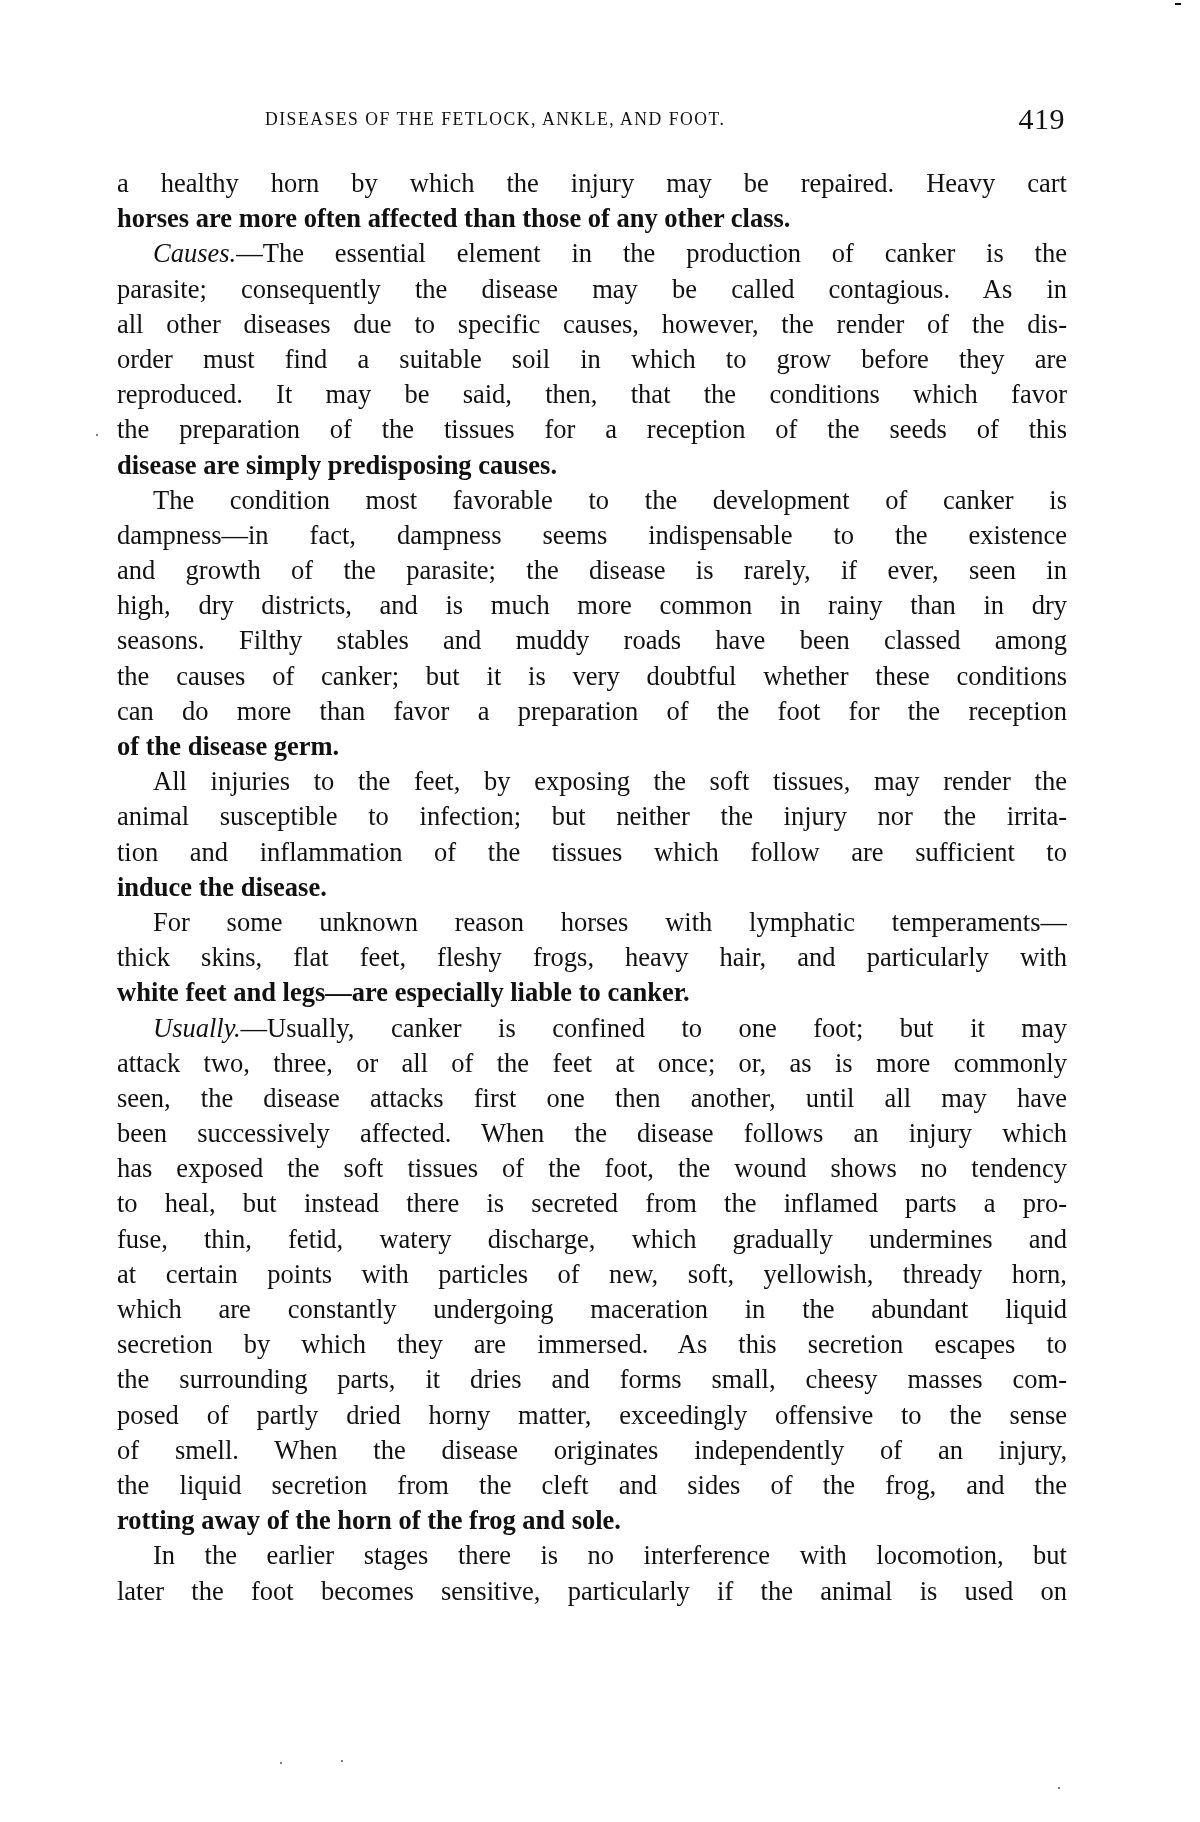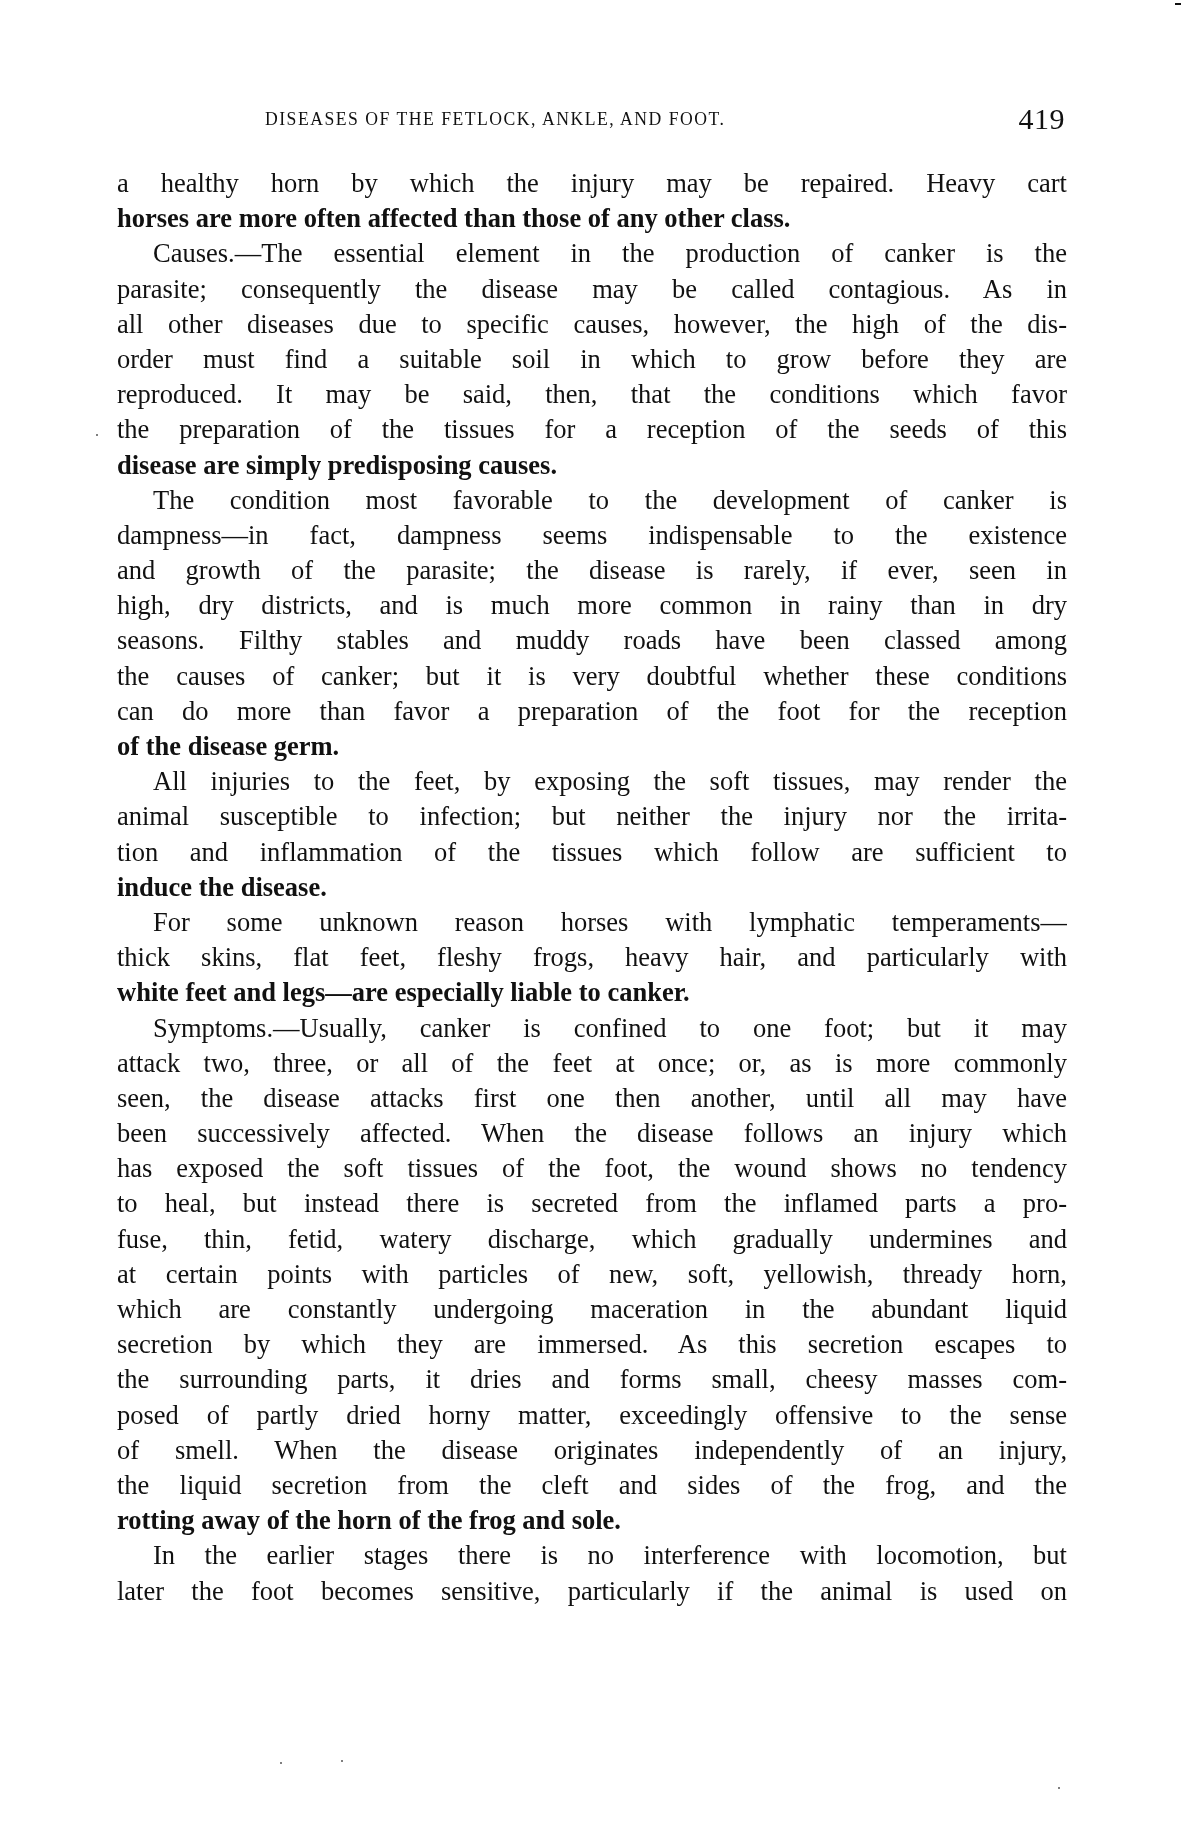--- a/index.html
+++ b/index.html
@@ -67,20 +67,21 @@
     overflow: hidden;
   }
   .line.last {
     text-align-last: left;
     font-weight: bold;
   }
   .line.indent {
     padding-left: 36px;
   }
   .it {
+    font-style: italic;
   }
   .speck {
     position: absolute;
     width: 2px;
     height: 2px;
     background: #555;
     border-radius: 1px;
   }
 </style>
 </head>
@@ -91,41 +92,41 @@
 <header class="running-head">
   <span class="running-title">Diseases of the Fetlock, Ankle, and Foot.</span>
   <span class="page-number">419</span>
 </header>
 
 <main class="body-text" id="body-text">
     <div class="line"><span>a healthy horn by which the injury may be repaired.  Heavy cart</span></div>
     <div class="line last"><span>horses are more often affected than those of any other class.</span></div>
     <div class="line indent"><span class="it">Causes.</span><span>—The essential element in the production of canker is the</span></div>
     <div class="line"><span>parasite; consequently the disease may be called contagious.  As in</span></div>
-    <div class="line"><span>all other diseases due to specific causes, however, the high of the dis-</span></div>
+    <div class="line"><span>all other diseases due to specific causes, however, the render of the dis-</span></div>
     <div class="line"><span>order must find a suitable soil in which to grow before they are</span></div>
     <div class="line"><span>reproduced.  It may be said, then, that the conditions which favor</span></div>
     <div class="line"><span>the preparation of the tissues for a reception of the seeds of this</span></div>
     <div class="line last"><span>disease are simply predisposing causes.</span></div>
     <div class="line indent"><span>The condition most favorable to the development of canker is</span></div>
     <div class="line"><span>dampness—in fact, dampness seems indispensable to the existence</span></div>
     <div class="line"><span>and growth of the parasite; the disease is rarely, if ever, seen in</span></div>
     <div class="line"><span>high, dry districts, and is much more common in rainy than in dry</span></div>
     <div class="line"><span>seasons.  Filthy stables and muddy roads have been classed among</span></div>
     <div class="line"><span>the causes of canker; but it is very doubtful whether these conditions</span></div>
     <div class="line"><span>can do more than favor a preparation of the foot for the reception</span></div>
     <div class="line last"><span>of the disease germ.</span></div>
     <div class="line indent"><span>All injuries to the feet, by exposing the soft tissues, may render the</span></div>
     <div class="line"><span>animal susceptible to infection; but neither the injury nor the irrita-</span></div>
     <div class="line"><span>tion and inflammation of the tissues which follow are sufficient to</span></div>
     <div class="line last"><span>induce the disease.</span></div>
     <div class="line indent"><span>For some unknown reason horses with lymphatic temperaments—</span></div>
     <div class="line"><span>thick skins, flat feet, fleshy frogs, heavy hair, and particularly with</span></div>
     <div class="line last"><span>white feet and legs—are especially liable to canker.</span></div>
-    <div class="line indent"><span class="it">Symptoms.</span><span>—Usually, canker is confined to one foot; but it may</span></div>
+    <div class="line indent"><span class="it">Usually.</span><span>—Usually, canker is confined to one foot; but it may</span></div>
     <div class="line"><span>attack two, three, or all of the feet at once; or, as is more commonly</span></div>
     <div class="line"><span>seen, the disease attacks first one then another, until all may have</span></div>
     <div class="line"><span>been successively affected.  When the disease follows an injury which</span></div>
     <div class="line"><span>has exposed the soft tissues of the foot, the wound shows no tendency</span></div>
     <div class="line"><span>to heal, but instead there is secreted from the inflamed parts a pro-</span></div>
     <div class="line"><span>fuse, thin, fetid, watery discharge, which gradually undermines and</span></div>
     <div class="line"><span>at certain points with particles of new, soft, yellowish, thready horn,</span></div>
     <div class="line"><span>which are constantly undergoing maceration in the abundant liquid</span></div>
     <div class="line"><span>secretion by which they are immersed.  As this secretion escapes to</span></div>
     <div class="line"><span>the surrounding parts, it dries and forms small, cheesy masses com-</span></div>

